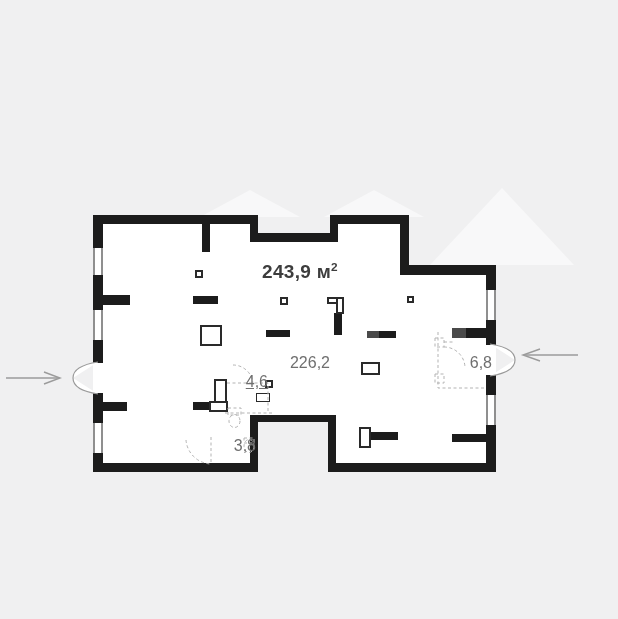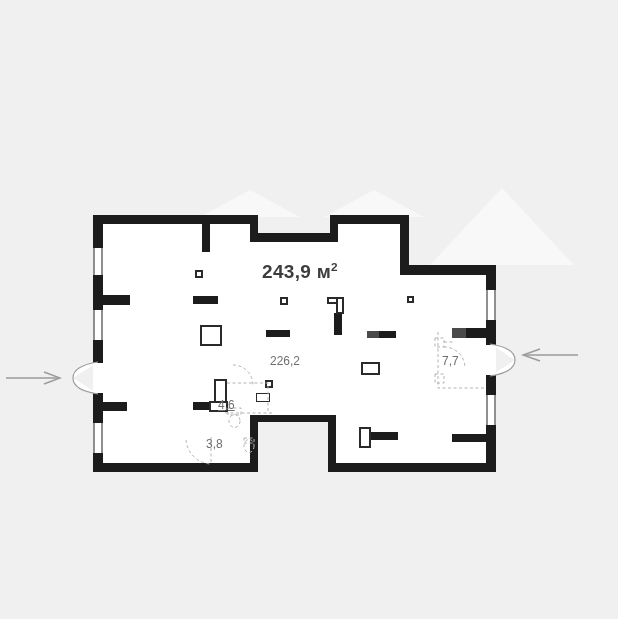--- a/index.html
+++ b/index.html
@@ -15,22 +15,22 @@
         border-left:2px solid var(--window_frame,#8f8f8f);
         border-right:2px solid var(--window_frame,#8f8f8f);}
   .open{position:absolute;background:var(--floor,#ffffff);}
   .box{position:absolute;background:var(--floor,#ffffff);box-sizing:border-box;
        border:2px solid var(--outline,#2a2a2a);}
   .thinbox{position:absolute;background:var(--floor,#ffffff);box-sizing:border-box;
        border:1.5px solid var(--outline,#2a2a2a);}
   .sq{position:absolute;width:8px;height:8px;background:var(--floor,#ffffff);
       box-sizing:border-box;border:2px solid var(--outline,#2a2a2a);}
   .tri{position:absolute;width:0;height:0;}
-  .lbl{position:absolute;color:var(--room_text,#6f6f6f);font-size:12px;
-       text-align:left;white-space:nowrap;}
+  .lbl{position:absolute;color:var(--room_text,#6f6f6f);font-size:16px;
+       text-align:right;white-space:nowrap;}
   .area{position:absolute;color:var(--area_text,#3d3d3d);font-weight:700;
         font-size:19px;text-align:center;white-space:nowrap;letter-spacing:.3px;}
   .area sup{font-size:.62em;}
   svg.overlay{position:absolute;overflow:visible;}
 </style>
 </head>
 <body>
 
 <div id="canvas">
 
@@ -136,17 +136,17 @@
   <svg class="overlay" style="left:510px;top:347px;" width="68" height="16" viewBox="0 0 68 16" fill="none" stroke="#9b9b9b" stroke-width="1.4">
     <line x1="68" y1="8" x2="14" y2="8"></line>
     <polyline points="30,2 13,8 30,14"></polyline>
   </svg>
 
   <div class="area" style="left:245px;top:260px;width:110px;text-align:center;">
     <span>243,9</span>
     <span>м</span><sup>2</sup>
   </div>
   <div class="lbl" style="left:270px;top:354px;width:60px;">226,2</div>
-  <div class="lbl" style="left:442px;top:354px;width:50px;">7,7</div>
-  <div class="lbl" style="left:218px;top:398px;width:50px;text-decoration:underline;">4,6</div>
+  <div class="lbl" style="left:442px;top:354px;width:50px;">6,8</div>
+  <div class="lbl" style="left:218px;top:373px;width:50px;text-decoration:underline;">4,6</div>
   <div class="lbl" style="left:206px;top:437px;width:50px;">3,8</div>
 
 </div>
 
 </body></html>

